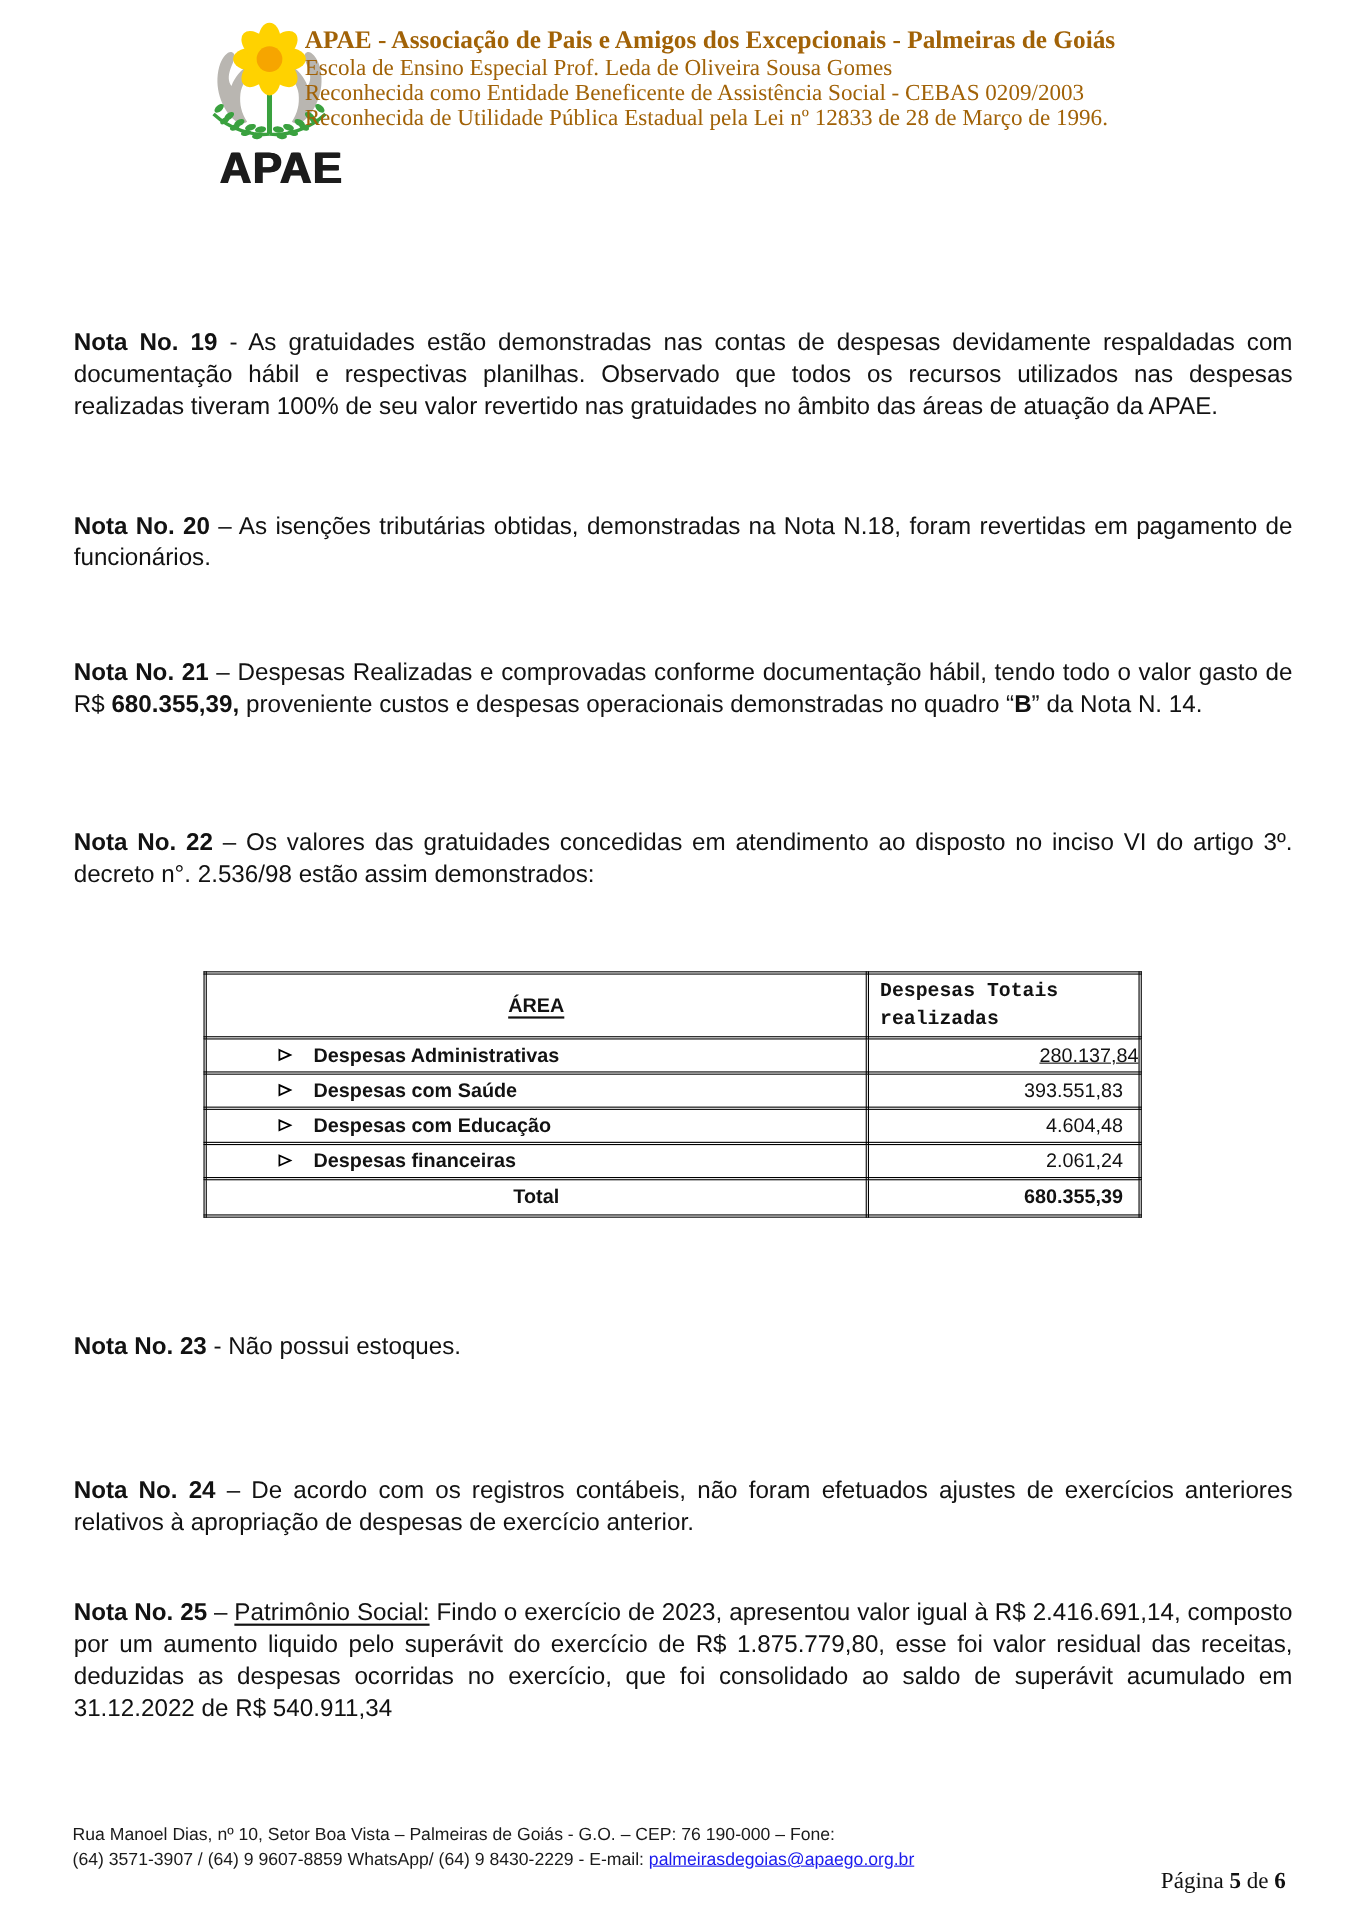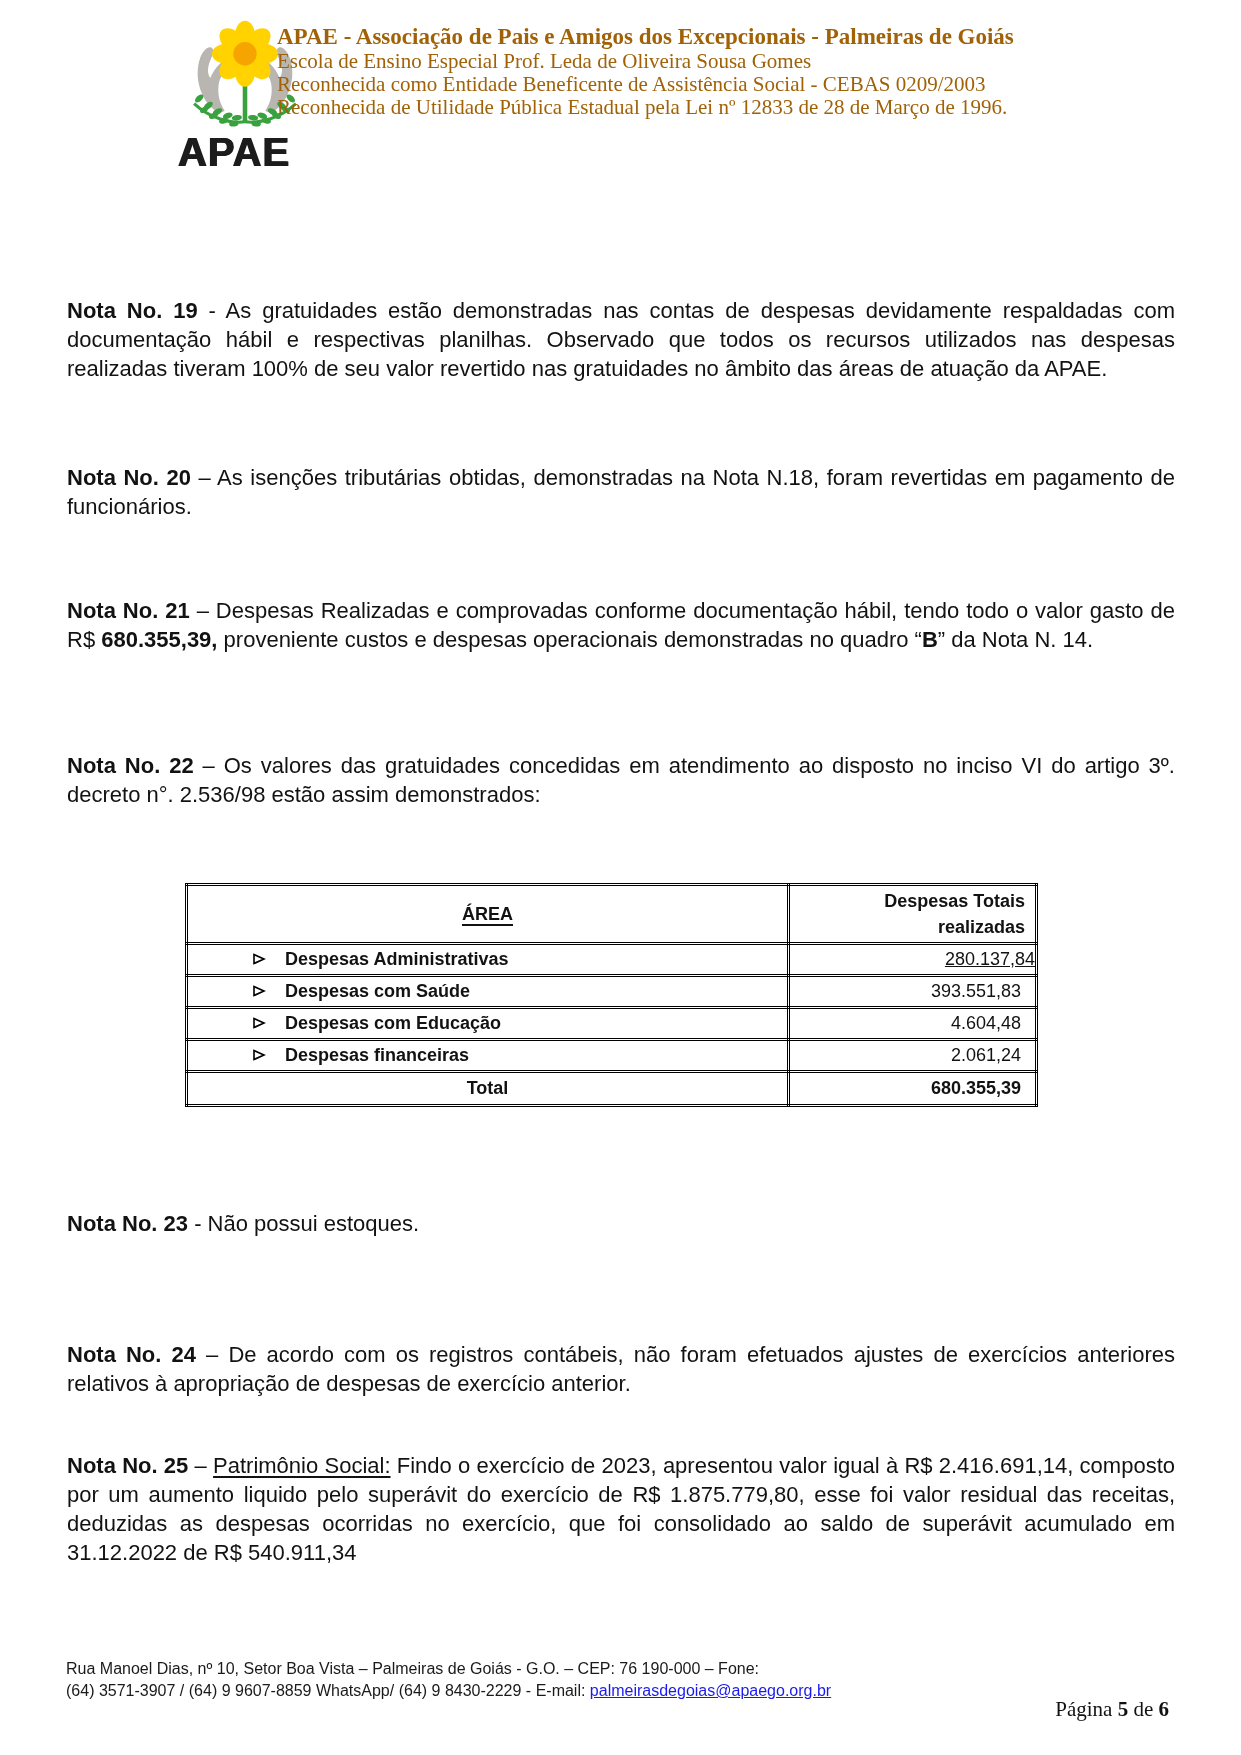--- a/index.html
+++ b/index.html
@@ -3,21 +3,21 @@
 <meta charset="utf-8">
 <style>
   * { margin:0; padding:0; box-sizing:border-box; }
   html,body { background:#ffffff; }
   .page {
     position:relative; width:1241px; height:1755px; margin:0 auto;
     background:#ffffff; color:#111; overflow:hidden;
     font-family:"Liberation Sans", sans-serif;
   }
   
-  .logo { position:absolute; left:178px; top:12px; width:134px; text-align:left; }
+  .logo { position:absolute; left:178px; top:12px; width:134px; text-align:right; }
   .logo-text {
     font-family:"Liberation Sans", sans-serif; font-weight:bold; font-size:40px;
     letter-spacing:1px; color:#1c1c1c; line-height:40px; margin-top:-2px;
     text-shadow:0.7px 0 0 #1c1c1c, -0.7px 0 0 #1c1c1c;
   }
   .org-block {
     position:absolute; right:64px; top:24px; width:900px; text-align:left;
     font-family:"Liberation Serif", serif; color:#a16207;
   }
   .org-line { font-size:21px; line-height:23px; }
@@ -35,21 +35,21 @@
     position:absolute; left:185px; top:883px; width:850px;
     border-collapse:collapse; table-layout:fixed;
     border:3px double #000;
     font-size:18px; color:#121212;
   }
   .exp-table col.c1 { width:602px; }
   .exp-table col.c2 { width:248px; }
   .exp-table th, .exp-table td { border:3px double #000; vertical-align:middle; }
   .th-area { height:52px; text-align:center; font-weight:bold; }
   .th-area .head-underline { text-decoration:underline; text-underline-offset:4px; text-decoration-thickness:2px; }
-  .th-val { height:52px; text-align:right; font-weight:bold; line-height:26px; padding:2px 10px; }
+  .th-val { height:52px; text-align:left; font-weight:bold; line-height:26px; padding:2px 10px;font-family:Liberation Mono, monospace; }
   .cell-label { height:32px; font-weight:bold; padding-left:64px; }
   .cell-label .bullet { display:inline-block; width:15px; margin-right:18px; vertical-align:-1px; }
   .cell-value { height:32px; }
   .align-left  { text-align:right;  padding-left:8px;text-decoration:underline; }
   .align-right { text-align:right; padding-right:14px; }
   .cell-total-label { height:34px; text-align:center; font-weight:bold; }
   .cell-total-value { height:34px; text-align:right; padding-right:14px; font-weight:bold; }
   
   .footer-line {
     position:absolute; left:66px; width:1048px; text-align:left;

